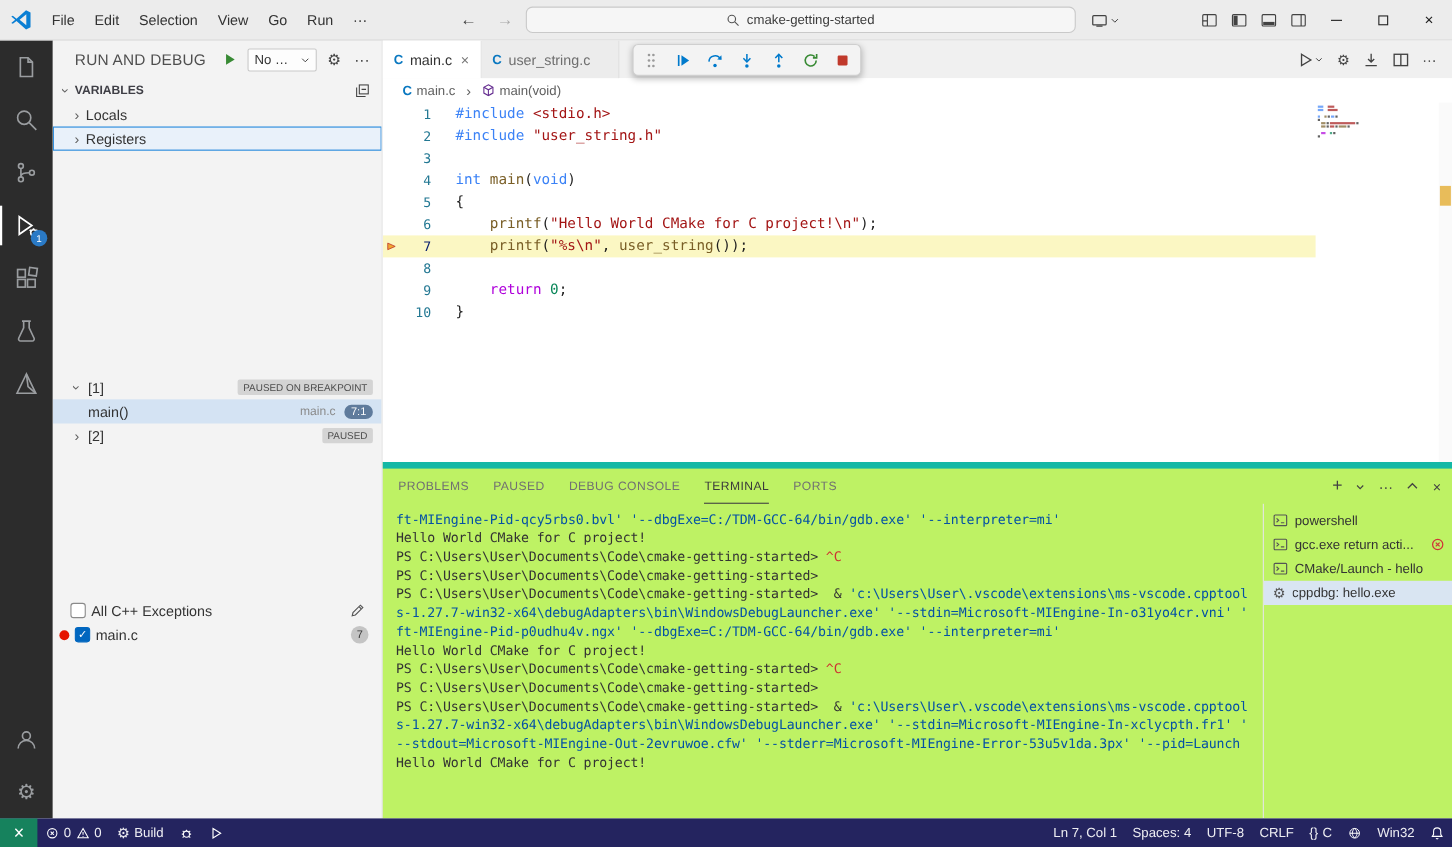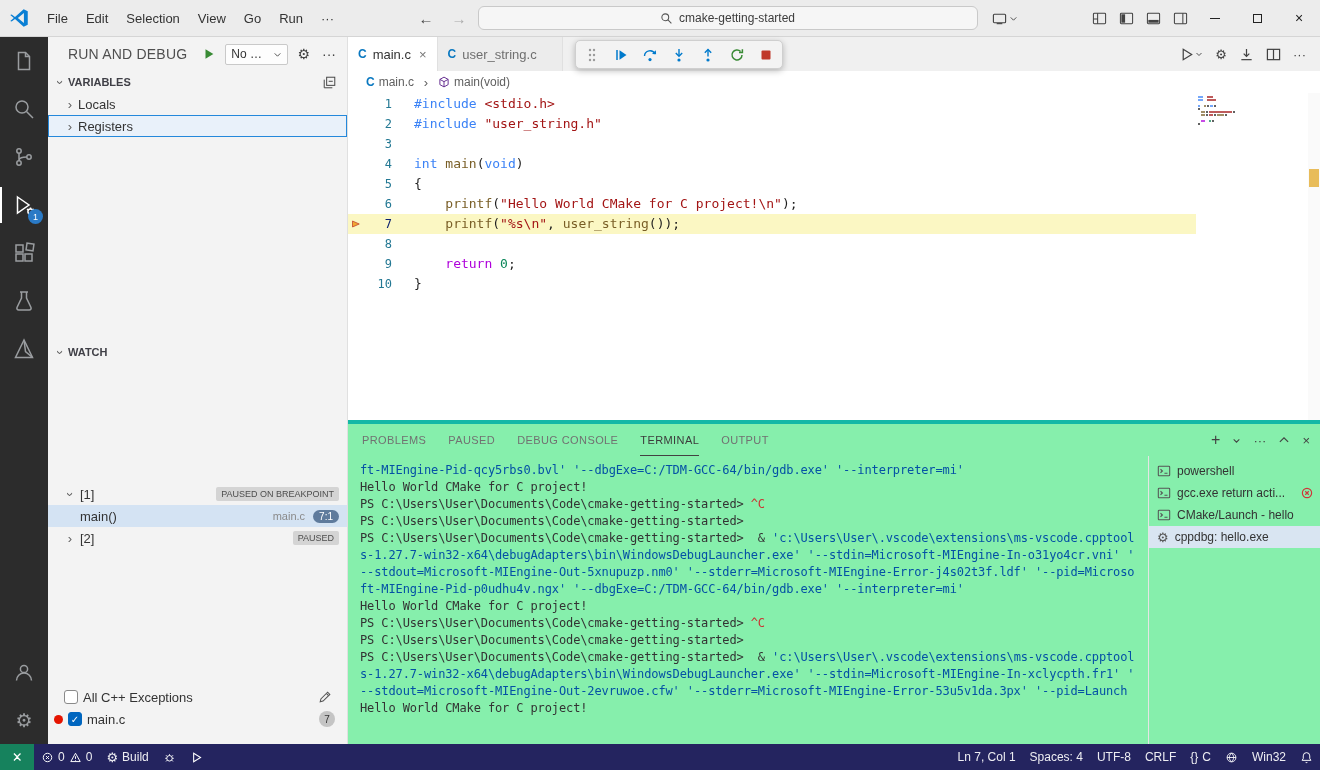--- a/index.html
+++ b/index.html
@@ -91,21 +91,21 @@
   .line-content{white-space:pre}
   .tk-kw{color:#3b82f6}.tk-ret{color:#af00db}.tk-fn{color:#795e26}.tk-str{color:#a31515}.tk-num{color:#098658}.tk-pl{color:#1f1f1f}
 
   .minimap{position:absolute;left:850px;top:3px;width:58px}
   .mm-line{height:2px;margin-bottom:1px;display:flex;gap:1px}
   .mm-seg{background:currentColor;opacity:.7;height:2px;display:inline-block}
   .editor-scrollbar{position:absolute;right:0;top:0;width:12px;height:100%;background:rgba(0,0,0,.02)}
   .scroll-marker{position:absolute;left:1px;right:1px;top:76px;height:18px;background:#e8bc5a}
 
   
-  .panel{flex:0 0 324px;border-top:4px solid #14b8a6;display:flex;flex-direction:column;background:#86efac;min-width:0}
+  .panel{flex:0 0 324px;border-top:6px solid #14b8a6;display:flex;flex-direction:column;background:#bef264;min-width:0}
   .panel-header{flex:0 0 32px;display:flex;align-items:center;padding:0 10px 0 14px}
   .panel-tabs{display:flex;gap:22px;height:100%;align-items:stretch}
   .panel-tab{display:flex;align-items:center;font-size:11px;letter-spacing:.4px;color:#717171;border-bottom:1px solid transparent}
   .panel-tab.active{color:#3b3b3b;border-bottom-color:#424242}
   .panel-actions{margin-left:auto;display:flex;align-items:center;gap:12px;color:#424242}
   .pa-plus{font-size:16px;line-height:1}
   .panel-body{flex:1;display:flex;min-height:0}
   .terminal{flex:1;overflow:hidden;padding:6px 0 0 12px;font-family:"DejaVu Sans Mono",monospace;font-size:12px;letter-spacing:-0.12px}
   .term-line{height:17px;line-height:17px;white-space:pre}
   .ts-p{color:#333}.ts-b{color:#0451a5}.ts-r{color:#cd3131}
@@ -298,26 +298,20 @@
         <div class="tree-row">
           <span class="chev">›</span>
           <span>Locals</span>
         </div>
         <div class="tree-row focused">
           <span class="chev">›</span>
           <span>Registers</span>
         </div>
       </section>
 
-      <section class="sb-sec" style="flex:0 0 142px">
-        <div class="sec-head">
-          <span class="chev open">›</span>
-          <span>WATCH</span>
-        </div>
-      </section>
 
       <section class="sb-sec" style="flex:0 0 203px">
         <div class="cs-row">
           <span class="chev open">›</span>
           <span>[1]</span>
           <span class="grow"></span>
           <span class="cs-badge">PAUSED ON BREAKPOINT</span>
         </div>
         <div class="cs-row selected" style="padding-left:32px">
           <span>main()</span>
@@ -588,21 +582,21 @@
         </div>
       </div>
 
       <div class="panel">
         <div class="panel-header">
           <div class="panel-tabs" id="panel-tabs">
               <span class="panel-tab">PROBLEMS</span>
               <span class="panel-tab">PAUSED</span>
               <span class="panel-tab">DEBUG CONSOLE</span>
               <span class="panel-tab active">TERMINAL</span>
-              <span class="panel-tab">OUTPUT</span>
+              <span class="panel-tab">PORTS</span>
             </div>
           <div class="panel-actions">
             <span class="pa-plus">+</span>
             <svg width="9" height="9" viewBox="0 0 16 16">
                 <path d="M3 6l5 5 5-5" fill="none" stroke="#424242" stroke-width="1.8"></path>
               </svg>
             <span>···</span>
             <svg width="12" height="12" viewBox="0 0 16 16">
                 <path d="M2.5 10.5L8 5l5.5 5.5" fill="none" stroke="#424242" stroke-width="1.5"></path>
               </svg>
@@ -610,21 +604,20 @@
           </div>
         </div>
         <div class="panel-body">
           <div class="terminal" id="terminal">
               <div class="term-line"><span class="ts-b">ft-MIEngine-Pid-qcy5rbs0.bvl' '--dbgExe=C:/TDM-GCC-64/bin/gdb.exe' '--interpreter=mi'</span></div>
               <div class="term-line"><span class="ts-p">Hello World CMake for C project!</span></div>
               <div class="term-line"><span class="ts-p">PS C:\Users\User\Documents\Code\cmake-getting-started&gt; </span><span class="ts-r">^C</span></div>
               <div class="term-line"><span class="ts-p">PS C:\Users\User\Documents\Code\cmake-getting-started&gt;</span></div>
               <div class="term-line"><span class="ts-p">PS C:\Users\User\Documents\Code\cmake-getting-started&gt;  &amp; </span><span class="ts-b">'c:\Users\User\.vscode\extensions\ms-vscode.cpptool</span></div>
               <div class="term-line"><span class="ts-b">s-1.27.7-win32-x64\debugAdapters\bin\WindowsDebugLauncher.exe' '--stdin=Microsoft-MIEngine-In-o31yo4cr.vni' '</span></div>
-              <div class="term-line"><span class="ts-b">--stdout=Microsoft-MIEngine-Out-5xnupuzp.nm0' '--stderr=Microsoft-MIEngine-Error-j4s02t3f.ldf' '--pid=Microso</span></div>
               <div class="term-line"><span class="ts-b">ft-MIEngine-Pid-p0udhu4v.ngx' '--dbgExe=C:/TDM-GCC-64/bin/gdb.exe' '--interpreter=mi'</span></div>
               <div class="term-line"><span class="ts-p">Hello World CMake for C project!</span></div>
               <div class="term-line"><span class="ts-p">PS C:\Users\User\Documents\Code\cmake-getting-started&gt; </span><span class="ts-r">^C</span></div>
               <div class="term-line"><span class="ts-p">PS C:\Users\User\Documents\Code\cmake-getting-started&gt;</span></div>
               <div class="term-line"><span class="ts-p">PS C:\Users\User\Documents\Code\cmake-getting-started&gt;  &amp; </span><span class="ts-b">'c:\Users\User\.vscode\extensions\ms-vscode.cpptool</span></div>
               <div class="term-line"><span class="ts-b">s-1.27.7-win32-x64\debugAdapters\bin\WindowsDebugLauncher.exe' '--stdin=Microsoft-MIEngine-In-xclycpth.fr1' '</span></div>
               <div class="term-line"><span class="ts-b">--stdout=Microsoft-MIEngine-Out-2evruwoe.cfw' '--stderr=Microsoft-MIEngine-Error-53u5v1da.3px' '--pid=Launch</span></div>
               <div class="term-line"><span class="ts-p">Hello World CMake for C project!</span></div>
             </div>
           <div class="terminal-list">

